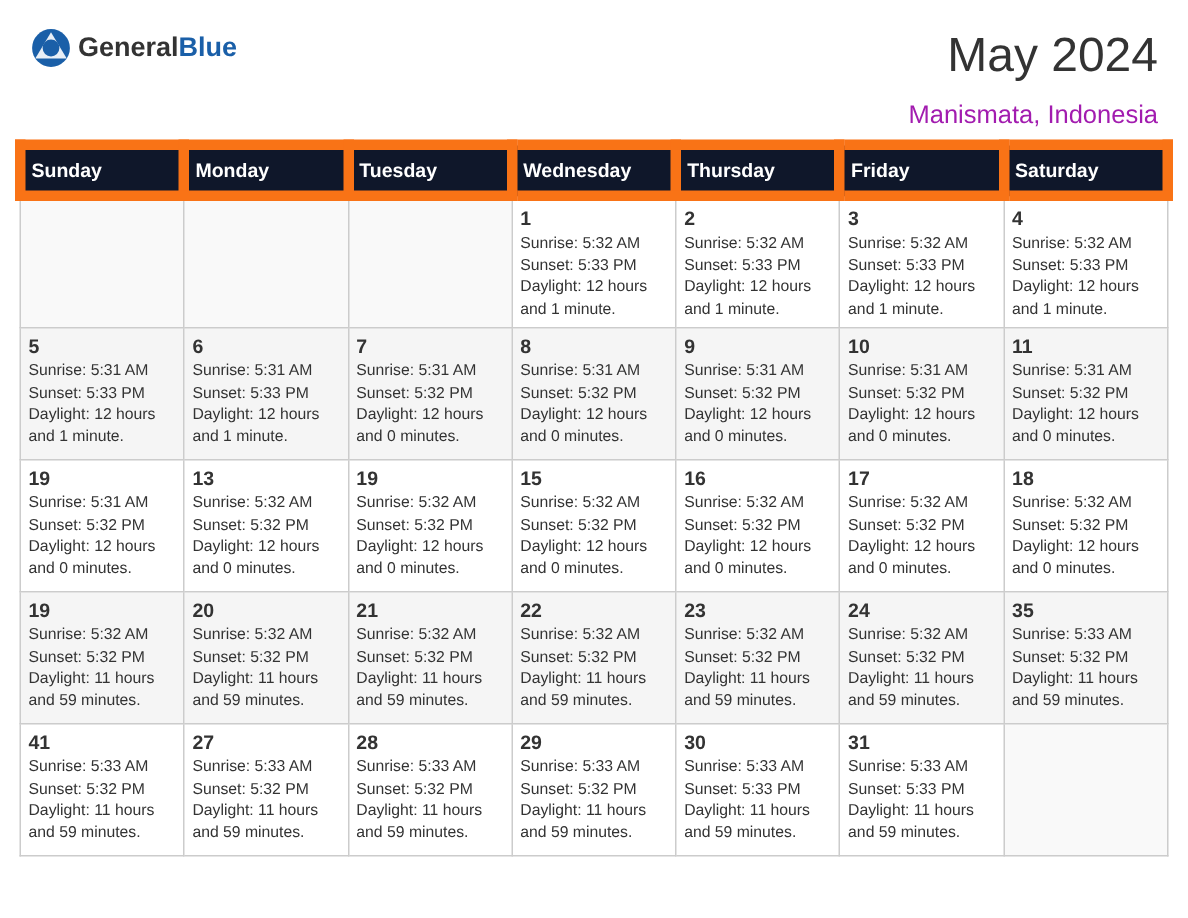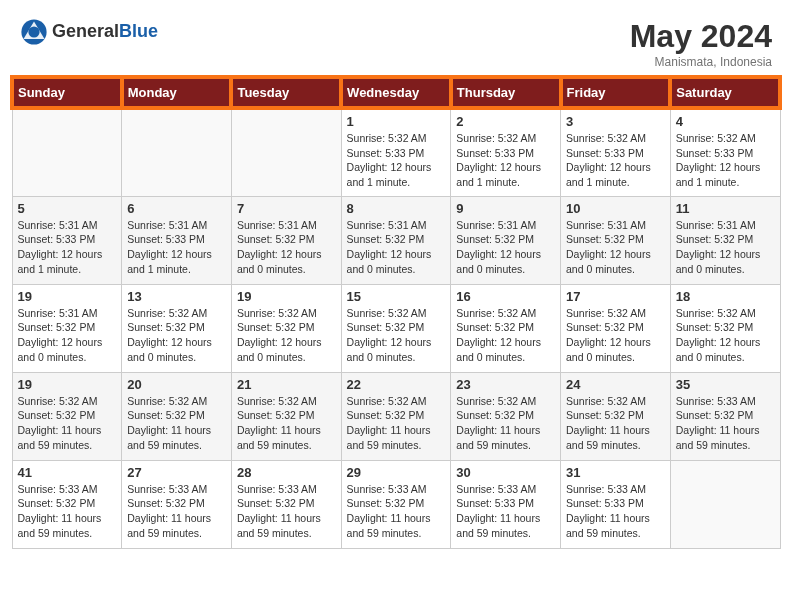--- a/index.html
+++ b/index.html
@@ -38,40 +38,41 @@
     }
     .logo-icon {
       width: 28px;
       height: 28px;
     }
     .title-area {
       text-align: right;
     }
     .month-title {
       font-size: 32px;
-      font-weight: bold;
+      font-weight: normal;
       color: #333;
     }
     .location {
-      font-size: 12px;
-      color: #737373;
+      font-size: 17px;
+      color: #a21caf;
+      margin-top: 12px;
     }
     table {
       width: 100%;
       border-collapse: collapse;
       table-layout: fixed;
     }
     th {
-      background-color: #7f1d1d;
+      background-color: #0f172a;
       color: white;
       padding: 6px 4px;
       font-size: 13px;
       font-weight: bold;
       text-align: left;
-      border: 4px solid #f97316;
+      border: 7px solid #f97316;
     }
     td {
       border: 1px solid #ccc;
       vertical-align: top;
       padding: 4px 5px;
       height: 88px;
       background: #fff;
     }
     tr:nth-child(even) td {
       background-color: #f5f5f5;

